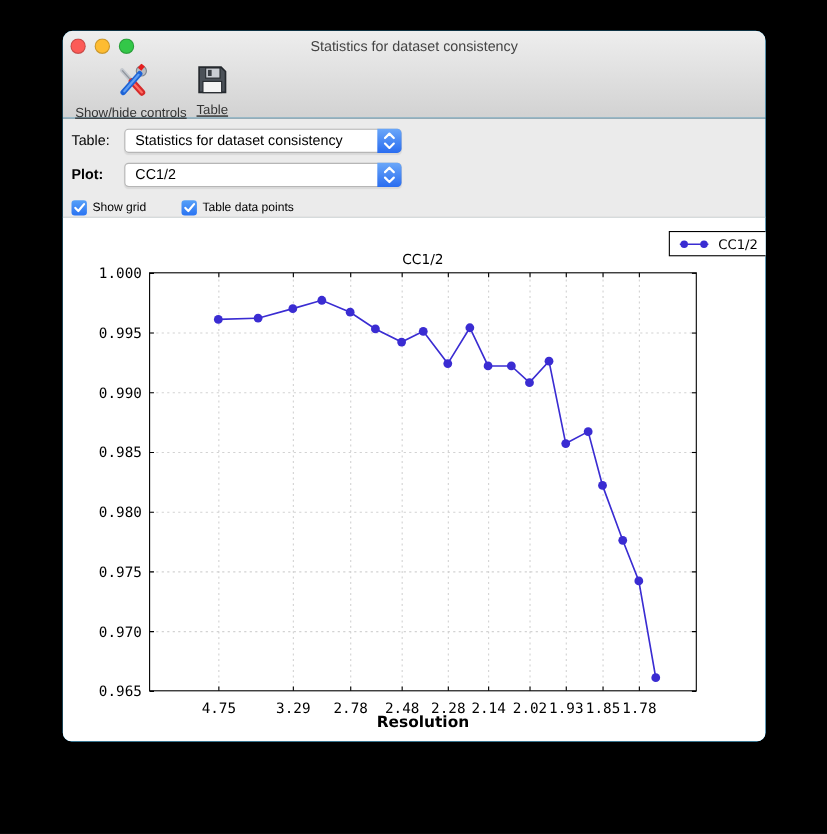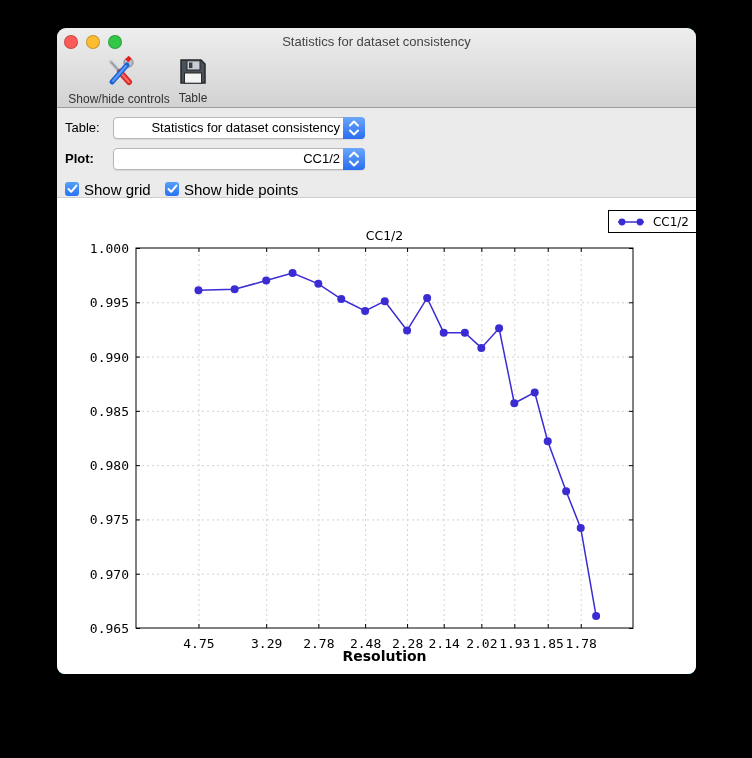--- a/index.html
+++ b/index.html
@@ -9,37 +9,37 @@
   
   .chrome{position:absolute;left:0;top:0;width:100%;height:79px;
     background:linear-gradient(#eeeeee,#d2d2d2);border-bottom:1px solid #9c9c9c;}
   .titlebar{position:absolute;left:0;top:0;width:100%;height:28px;}
   .title{position:absolute;left:0;top:0;width:100%;height:28px;line-height:28px;
     text-align:center;font-size:13px;color:#444;}
   .lights{position:absolute;left:7px;top:7px;display:flex;gap:8px;}
   .light{width:12px;height:12px;border-radius:50%;border:0.5px solid rgba(0,0,0,.2);}
   .toolbar{position:absolute;left:0;top:28px;height:51px;width:100%;}
   .tbtn{position:absolute;top:2px;height:46px;display:flex;flex-direction:column;
-    align-items:center;justify-content:center;cursor:default;}
+    align-items:center;justify-content:space-between;cursor:default;text-decoration:underline;}
   .tbtn .lbl{font-size:12px;color:#333;margin-top:1px;white-space:nowrap;}
   
   .panel{position:absolute;left:0;top:80px;width:100%;height:89px;background:#ebebeb;
-    border-bottom:1px solid #cfcfcf;text-align:right;}
+    border-bottom:1px solid #cfcfcf;}
   .rowlabel{position:absolute;left:8px;font-size:13px;color:#000;line-height:22px;}
   .popup{position:absolute;left:56px;width:252px;height:22px;background:#fff;
     border:1px solid #b6b6b6;border-radius:4px;box-sizing:border-box;
     box-shadow:0 1px 1px rgba(0,0,0,.08);}
   .popup .val{position:absolute;left:9px;top:0;right:24px;line-height:20px;font-size:13px;
     color:#000;white-space:nowrap;overflow:hidden;}
   .popup .cap{position:absolute;right:-1px;top:-1px;width:22px;height:22px;
     border-radius:0 4px 4px 0;background:linear-gradient(#6aa7f9,#2a6df0);}
   .cbrow{position:absolute;top:73px;height:16px;display:flex;align-items:center;}
   .cbox{width:14px;height:14px;border-radius:3px;background:linear-gradient(#55a0f8,#2a73f2);
     display:flex;align-items:center;justify-content:center;}
-  .cblabel{font-size:15px;color:#000;margin-left:5px;}
+  .cblabel{font-size:11px;color:#000;margin-left:5px;}
   
   .chartarea{position:absolute;left:0;top:170px;width:639px;height:476px;background:#fff;}
   .legend{position:absolute;top:12px;right:-2px;height:23px;border:1px solid #000;
     background:#fff;display:flex;align-items:center;padding:0 8px 0 6px;box-sizing:border-box;}
   .legend .txt{font-size:12px;color:#000;margin-left:6px;
     font-family:"DejaVu Sans", sans-serif;}
 </style>
 </head>
 <body>
 
@@ -112,21 +112,21 @@
           </svg>
       </div>
       <span class="cblabel">Show grid</span>
     </div>
     <div class="cbrow" style="left:108px;">
       <div class="cbox">
         <svg width="11" height="10" viewBox="0 0 11 10">
             <polyline points="1.5,5 4.2,7.8 9.4,1.6" fill="none" stroke="#fff" stroke-width="2" stroke-linecap="round" stroke-linejoin="round"></polyline>
           </svg>
       </div>
-      <span class="cblabel">Show hide points</span>
+      <span class="cblabel">Table data points</span>
     </div>
   </div>
 
   <div class="chartarea">
     <svg id="chart" width="639" height="476" viewBox="0 0 639 476">
         <g stroke="#d2d2d2" stroke-width="1" stroke-dasharray="2,3">
           <line x1="80" y1="104.78571428571428" x2="575" y2="104.78571428571428"></line>
           <line x1="80" y1="159.07142857142856" x2="575" y2="159.07142857142856"></line>
           <line x1="80" y1="213.35714285714286" x2="575" y2="213.35714285714286"></line>
           <line x1="80" y1="267.6428571428571" x2="575" y2="267.6428571428571"></line>

